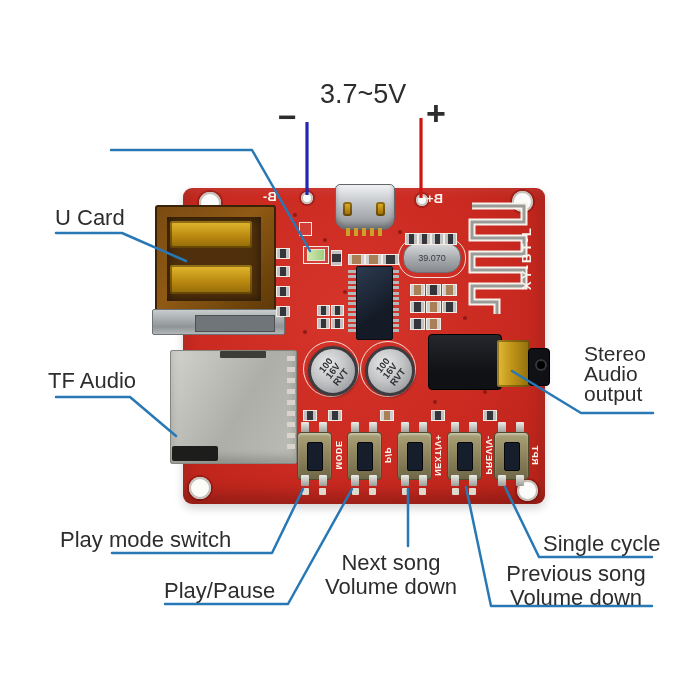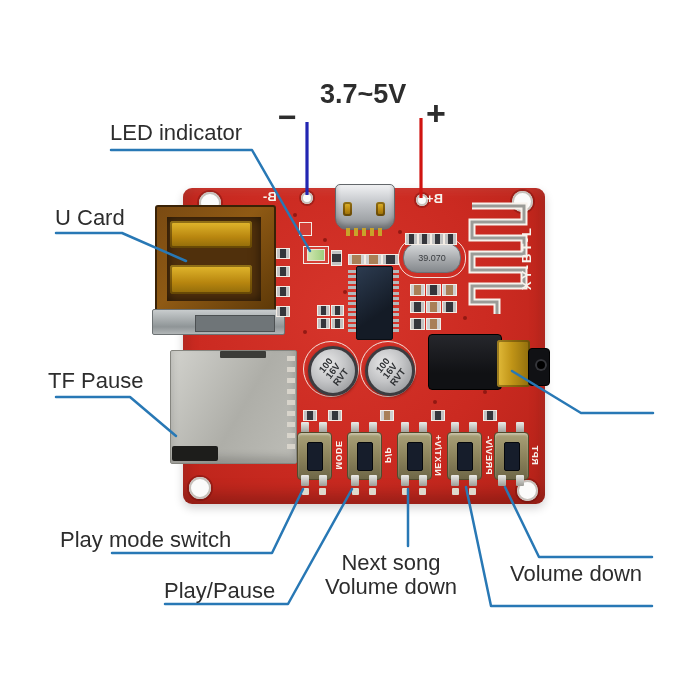--- a/index.html
+++ b/index.html
@@ -240,34 +240,40 @@
       <path d="M56,397 H130 L176,436"></path>
       <path d="M112,553 H272 L303,489"></path>
       <path d="M165,604 H288 L352,489"></path>
       <path d="M408,489 V546"></path>
       <path d="M505,487 L539,557 H652"></path>
       <path d="M466,487 L491,606 H652"></path>
       <path d="M512,371 L581,413 H653"></path>
     </g>
   </svg>
 
-  <div class="lbl" style="left:320px;top:82px;font-size:27px;font-weight:bold;z-index:60;">3.7~5V</div>
+  <div class="lbl" style="left:320px;top:82px;font-size:27px;font-weight:normal;z-index:60;">3.7~5V</div>
   <div class="lbl" style="left:278px;top:105px;font-size:32px;font-weight:bold;z-index:60;">−</div>
   <div class="lbl" style="left:426px;top:101px;font-size:34px;font-weight:bold;z-index:60;">+</div>
 
-  <div class="lbl" style="left:110px;top:121px;z-index:60;">LED indicator</div>
   <div class="lbl" style="left:55px;top:206px;z-index:60;">U Card</div>
-  <div class="lbl" style="left:48px;top:369px;z-index:60;">TF Pause</div>
+  <div class="lbl" style="left:48px;top:369px;z-index:60;">TF Audio</div>
   <div class="lbl" style="left:164px;top:579px;z-index:60;">Play/Pause</div>
   <div class="lbl" style="left:60px;top:528px;z-index:60;">Play mode switch</div>
 
   <div class="lbl center" style="left:320px;top:551px;width:142px;z-index:60;">
     <div>Next song</div>
     <div>Volume down</div>
   </div>
 
+  <div class="lbl" style="left:543px;top:532px;z-index:60;">Single cycle</div>
 
   <div class="lbl center" style="left:499px;top:562px;width:154px;z-index:60;">
+    <div>Previous song</div>
     <div>Volume down</div>
   </div>
 
+  <div class="lbl small" style="left:584px;top:344px;z-index:60;">
+    <div>Stereo</div>
+    <div>Audio</div>
+    <div>output</div>
+  </div>
 
 </div>
 
 </body></html>

